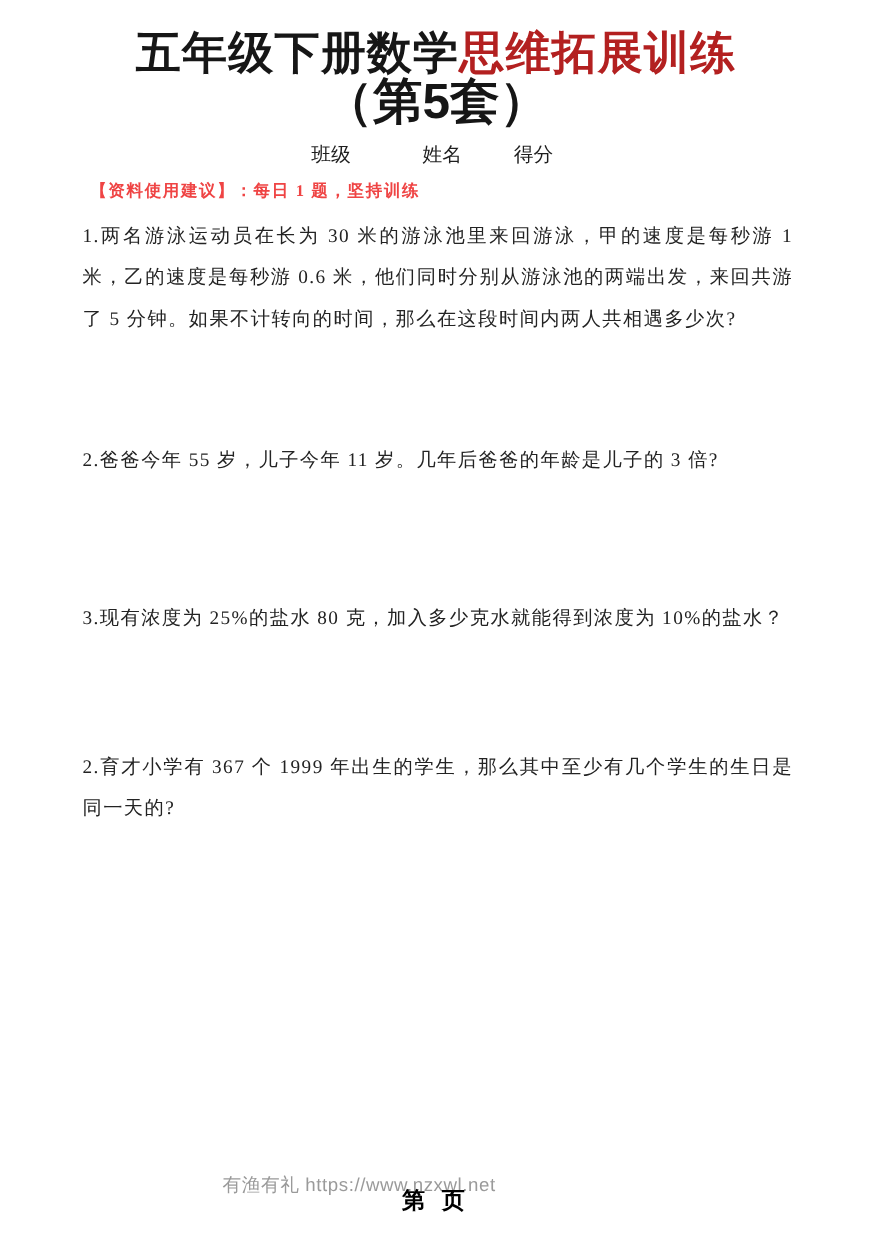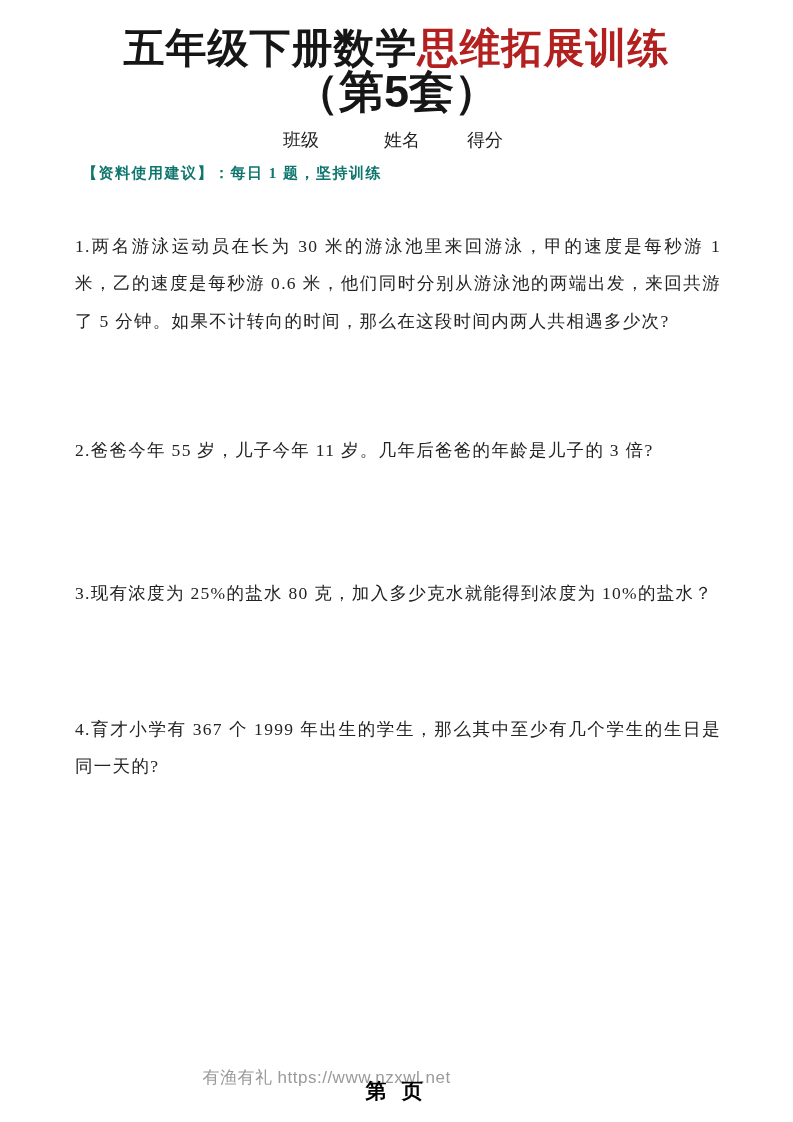--- a/index.html
+++ b/index.html
@@ -56,35 +56,34 @@
   .f-score { left: 467px; }
 
   
   .advice {
     position: absolute;
     top: 164px;
     left: 82px;
     font-size: 15px;
     font-weight: 700;
     letter-spacing: 1.5px;
-    color: #0f766e;
+    color: #ef4444;
     font-family: "Liberation Serif", serif;
   }
 
   
   .problem {
     position: absolute;
     left: 75px;
     width: 646px;
     font-size: 17.5px;
     line-height: 37.4px;
     letter-spacing: 1.3px;
     text-align: justify;
     color: #232323;
-    margin-top: 32px;
   }
   .p1 { top: 196px; }
   .p2 { top: 400px; }
   .p3 { top: 543px; }
   .p4 { top: 679px; }
   .p5 { top: 853px; }
 
   
   .watermark {
     position: absolute;
@@ -128,20 +127,20 @@
   </div>
 
   <div class="advice">【资料使用建议】：每日 1 题，坚持训练</div>
 
   <div class="problem p1">1.两名游泳运动员在长为 30 米的游泳池里来回游泳，甲的速度是每秒游 1 米，乙的速度是每秒游 0.6 米，他们同时分别从游泳池的两端出发，来回共游了 5 分钟。如果不计转向的时间，那么在这段时间内两人共相遇多少次?</div>
 
   <div class="problem p2">2.爸爸今年 55 岁，儿子今年 11 岁。几年后爸爸的年龄是儿子的 3 倍?</div>
 
   <div class="problem p3">3.现有浓度为 25%的盐水 80 克，加入多少克水就能得到浓度为 10%的盐水？</div>
 
-  <div class="problem p4">4.育才小学有 367 个 1999 年出生的学生，那么其中至少有几个学生的生日是同一天的?</div>
+  <div class="problem p4">2.育才小学有 367 个 1999 年出生的学生，那么其中至少有几个学生的生日是同一天的?</div>
 
 
   <div class="watermark">有渔有礼 https://www.nzxwl.net</div>
 
   <div class="pagenum">第 页</div>
 
 </div>
 
 </body></html>

